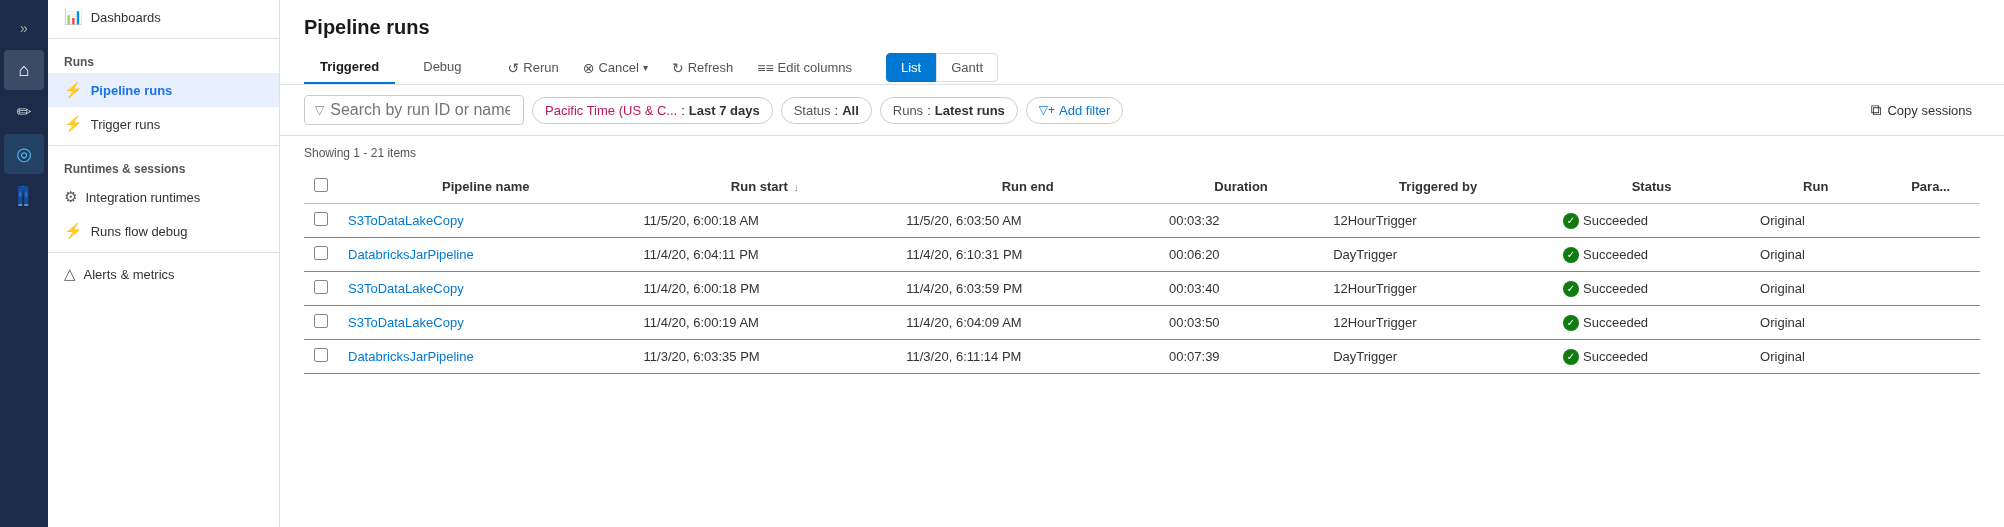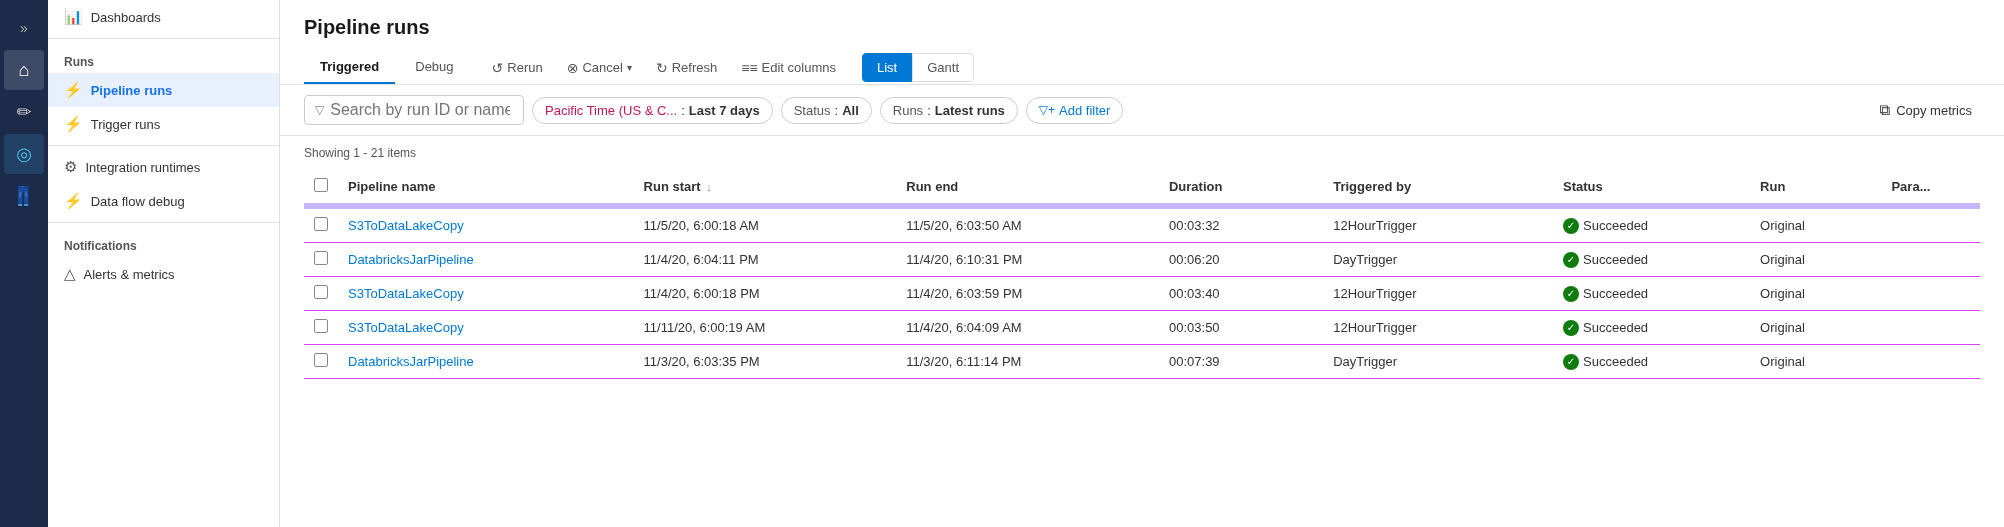--- a/index.html
+++ b/index.html
@@ -13,21 +13,21 @@
     .nav-item { display: flex; align-items: center; gap: 8px; padding: 8px 16px; cursor: pointer; color: #333; font-size: 13px; }
     .nav-item.active { background: #e8f0fe; color: #1a73e8; font-weight: 600; }
     .nav-item .nav-icon { font-size: 15px; color: #555; }
     .nav-item.active .nav-icon { color: #1a73e8; }
     .nav-divider { height: 1px; background: #e0e0e0; margin: 4px 0; }
 
     
     .main { flex: 1; display: flex; flex-direction: column; background: #fff; overflow: hidden; }
     .main-header { padding: 16px 24px 0 24px; border-bottom: 1px solid #e0e0e0; }
     .page-title { font-size: 20px; font-weight: 600; color: #1a1a1a; margin-bottom: 12px; }
-    .tab-bar { display: flex; align-items: center; gap: 4px; }
+    .tab-bar { display: flex; align-items: center; gap: 12px; }
     .tab { padding: 8px 16px; cursor: pointer; color: #555; font-size: 13px; border-bottom: 2px solid transparent; }
     .tab.active { color: #1a1a1a; border-bottom: 2px solid #0078d4; font-weight: 600; }
     .tab-actions { display: flex; align-items: center; gap: 4px; margin-left: 8px; }
     .action-btn { display: flex; align-items: center; gap: 4px; padding: 6px 10px; cursor: pointer; color: #555; font-size: 13px; border: none; background: none; border-radius: 4px; }
     .action-btn .btn-icon { font-size: 14px; }
     .view-toggle { display: flex; align-items: center; margin-left: 12px; }
     .view-btn { padding: 6px 14px; cursor: pointer; font-size: 13px; border: 1px solid #ddd; background: #fff; color: #555; }
     .view-btn.active { background: #0078d4; color: #fff; border-color: #0078d4; }
     .view-btn:first-child { border-radius: 4px 0 0 4px; }
     .view-btn:last-child { border-radius: 0 4px 4px 0; }
@@ -38,21 +38,21 @@
     .search-box input { border: none; outline: none; font-size: 16px; color: #888; width: 180px; background: transparent; }
     .filter-btn { display: flex; align-items: center; gap: 4px; border: 1px solid #ccc; border-radius: 16px; padding: 5px 12px; cursor: pointer; font-size: 13px; color: #333; background: #fff; white-space: nowrap; }
     .filter-btn .label { font-weight: 600; text-align: center; }
     .add-filter-btn { display: flex; align-items: center; gap: 4px; border: 1px solid #ccc; border-radius: 16px; padding: 5px 12px; cursor: pointer; font-size: 13px; color: #0078d4; background: #fff; }
     .copy-filters-btn { display: flex; align-items: center; gap: 6px; margin-left: auto; cursor: pointer; font-size: 13px; color: #333; background: none; border: none; padding: 5px 8px; border-radius: 4px; }
 
     
     .table-area { flex: 1; overflow-y: auto; padding: 0 24px; }
     .showing-text { font-size: 12px; color: #555; padding: 10px 0; }
     table { width: 100%; border-collapse: collapse; }
-    thead th { text-align: left; font-size: 13px; font-weight: 600; color: #333; padding: 8px 10px; border-bottom: 6px solid #c4b5fd; white-space: nowrap; background: #fff; position: sticky; top: 0; z-index: 1; }
+    thead th { text-align: center; font-size: 13px; font-weight: 600; color: #333; padding: 8px 10px; border-bottom: 1px solid #c4b5fd; white-space: nowrap; background: #fff; position: sticky; top: 0; z-index: 1; }
     thead th .sort-icon { font-size: 11px; color: #888; margin-left: 2px; }
     tbody tr { border-bottom: 1px solid #d946ef; }
     tbody td { padding: 8px 10px; font-size: 13px; color: #333; white-space: nowrap; }
     tbody td.pipeline-name { color: #0078d4; cursor: pointer; }
     .status-success { display: flex; align-items: center; gap: 4px; color: #333; }
     .status-dot { width: 16px; height: 16px; border-radius: 50%; background: #107c10; display: flex; align-items: center; justify-content: center; color: #fff; font-size: 10px; flex-shrink: 0; }
     .checkbox { width: 14px; height: 14px; border: 1px solid #888; border-radius: 2px; display: inline-block; cursor: pointer; }
     .checkbox-header { width: 14px; height: 14px; border: 1px solid #888; border-radius: 2px; display: inline-block; cursor: pointer; }
   </style>
 </head>
@@ -80,31 +80,31 @@
     <div class="nav-item active">
       <span class="nav-icon">⚡</span>
       <span>Pipeline runs</span>
     </div>
     <div class="nav-item">
       <span class="nav-icon">⚡</span>
       <span>Trigger runs</span>
     </div>
     <div class="nav-divider"></div>
 
+    <div class="nav-section-header">Runtimes &amp; sessions</div>
     <div class="nav-item">
       <span class="nav-icon">⚙</span>
       <span>Integration runtimes</span>
     </div>
     <div class="nav-item">
       <span class="nav-icon">⚡</span>
-      <span>Data flow debug</span>
+      <span>Runs flow debug</span>
     </div>
     <div class="nav-divider"></div>
 
-    <div class="nav-section-header">Notifications</div>
     <div class="nav-item">
       <span class="nav-icon">△</span>
       <span>Alerts &amp; metrics</span>
     </div>
   </div>
 </div>
 
 <div class="main">
   <div class="main-header">
     <div class="page-title">Pipeline runs</div>
@@ -168,21 +168,21 @@
       <span class="label">Latest runs</span>
     </div>
 
     <div class="add-filter-btn">
       <span style="font-size:12px; color:#0078d4;">▽+</span>
       <span>Add filter</span>
     </div>
 
     <button class="copy-filters-btn">
       <span style="font-size:15px;">⧉</span>
-      <span>Copy metrics</span>
+      <span>Copy sessions</span>
     </button>
   </div>
 
   <div class="table-area">
     <div class="showing-text">Showing 1 - 21 items</div>
     <table>
       <thead>
         <tr>
           <th style="width:30px;">
             <span class="checkbox-header"></span>
@@ -267,21 +267,21 @@
       </div>
     </td>
     <td>Original</td>
     <td></td>
   </tr>
           <tr>
     <td>
       <span class="checkbox"></span>
     </td>
     <td class="pipeline-name">S3ToDataLakeCopy</td>
-    <td>11/11/20, 6:00:19 AM</td>
+    <td>11/4/20, 6:00:19 AM</td>
     <td>11/4/20, 6:04:09 AM</td>
     <td>00:03:50</td>
     <td>12HourTrigger</td>
     <td>
       <div class="status-success">
         <div class="status-dot">✓</div>
         <span>Succeeded</span>
       </div>
     </td>
     <td>Original</td>

